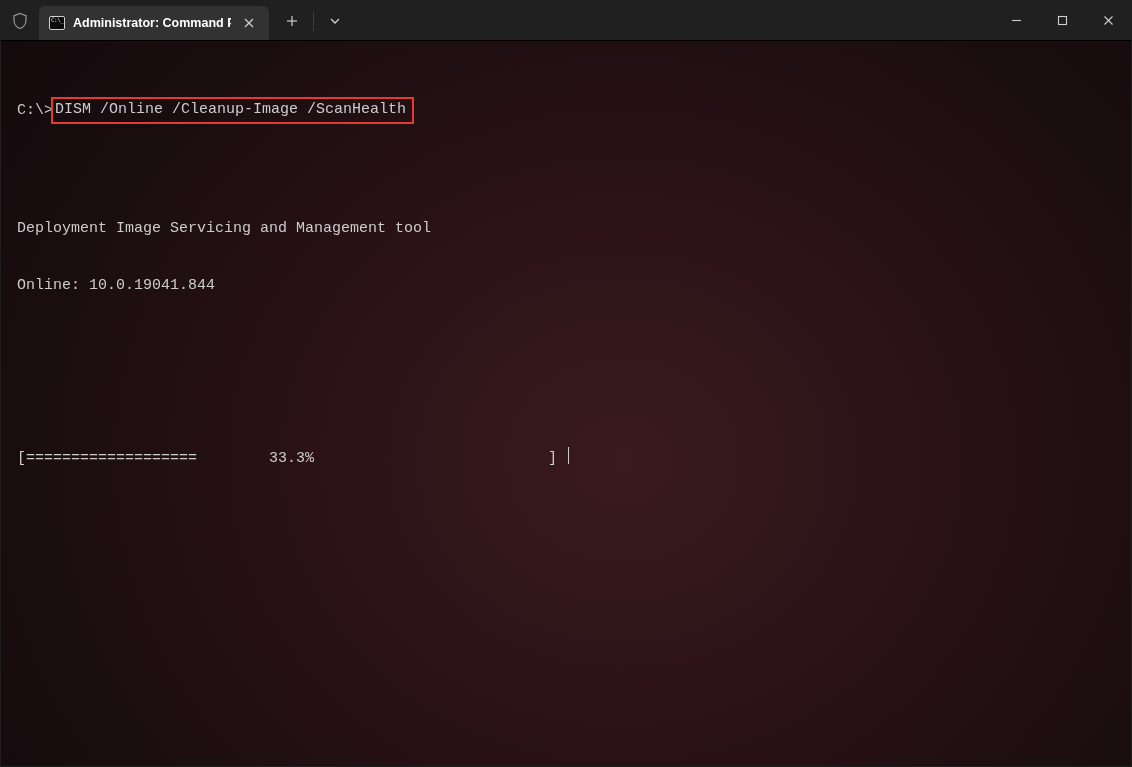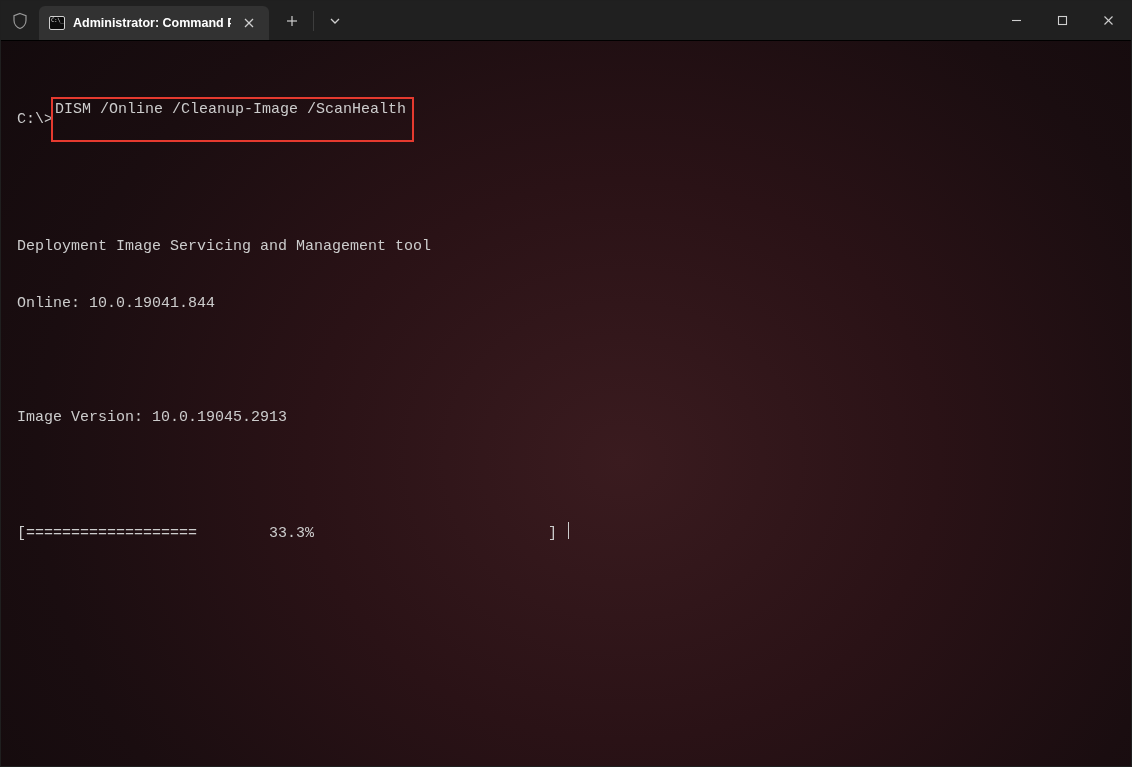--- a/index.html
+++ b/index.html
@@ -103,21 +103,21 @@
     font-family: Consolas, "Courier New", monospace;
     font-size: 15px;
     line-height: 19px;
     color: #cccccc;
     white-space: pre;
     position: relative;
   }
   .prompt-line { display: flex; align-items: center; }
   .cmd-highlight {
     border: 2px solid #e53a2f;
-    padding: 1px 6px 21px 2px;
+    padding: 1px 6px 3px 2px;
     margin-left: -2px;
     display: inline-block;
   }
   .cursor {
     display: inline-block;
     width: 1px; height: 17px;
     background: #cccccc;
     vertical-align: -2px;
     margin-left: 2px;
     animation: blink 1s step-end infinite;
@@ -184,16 +184,15 @@
     </div>
   </div>
 </div>
 
 <div class="terminal">
   <div class="prompt-line"><span>C:\&gt;</span><span class="cmd-highlight"><span>DISM /Online /Cleanup-Image /ScanHealth</span></span></div>
   <div class="blank"></div>
   <div>Deployment Image Servicing and Management tool</div>
   <div>Online: 10.0.19041.844</div>
   <div class="blank"></div>
-  <div>Image Version: 10.0.19045.2913</div>
   <div class="blank"></div>
   <div><span>[===================        33.3%                          ] </span><span class="cursor"></span></div>
 </div>
 
 </body></html>

